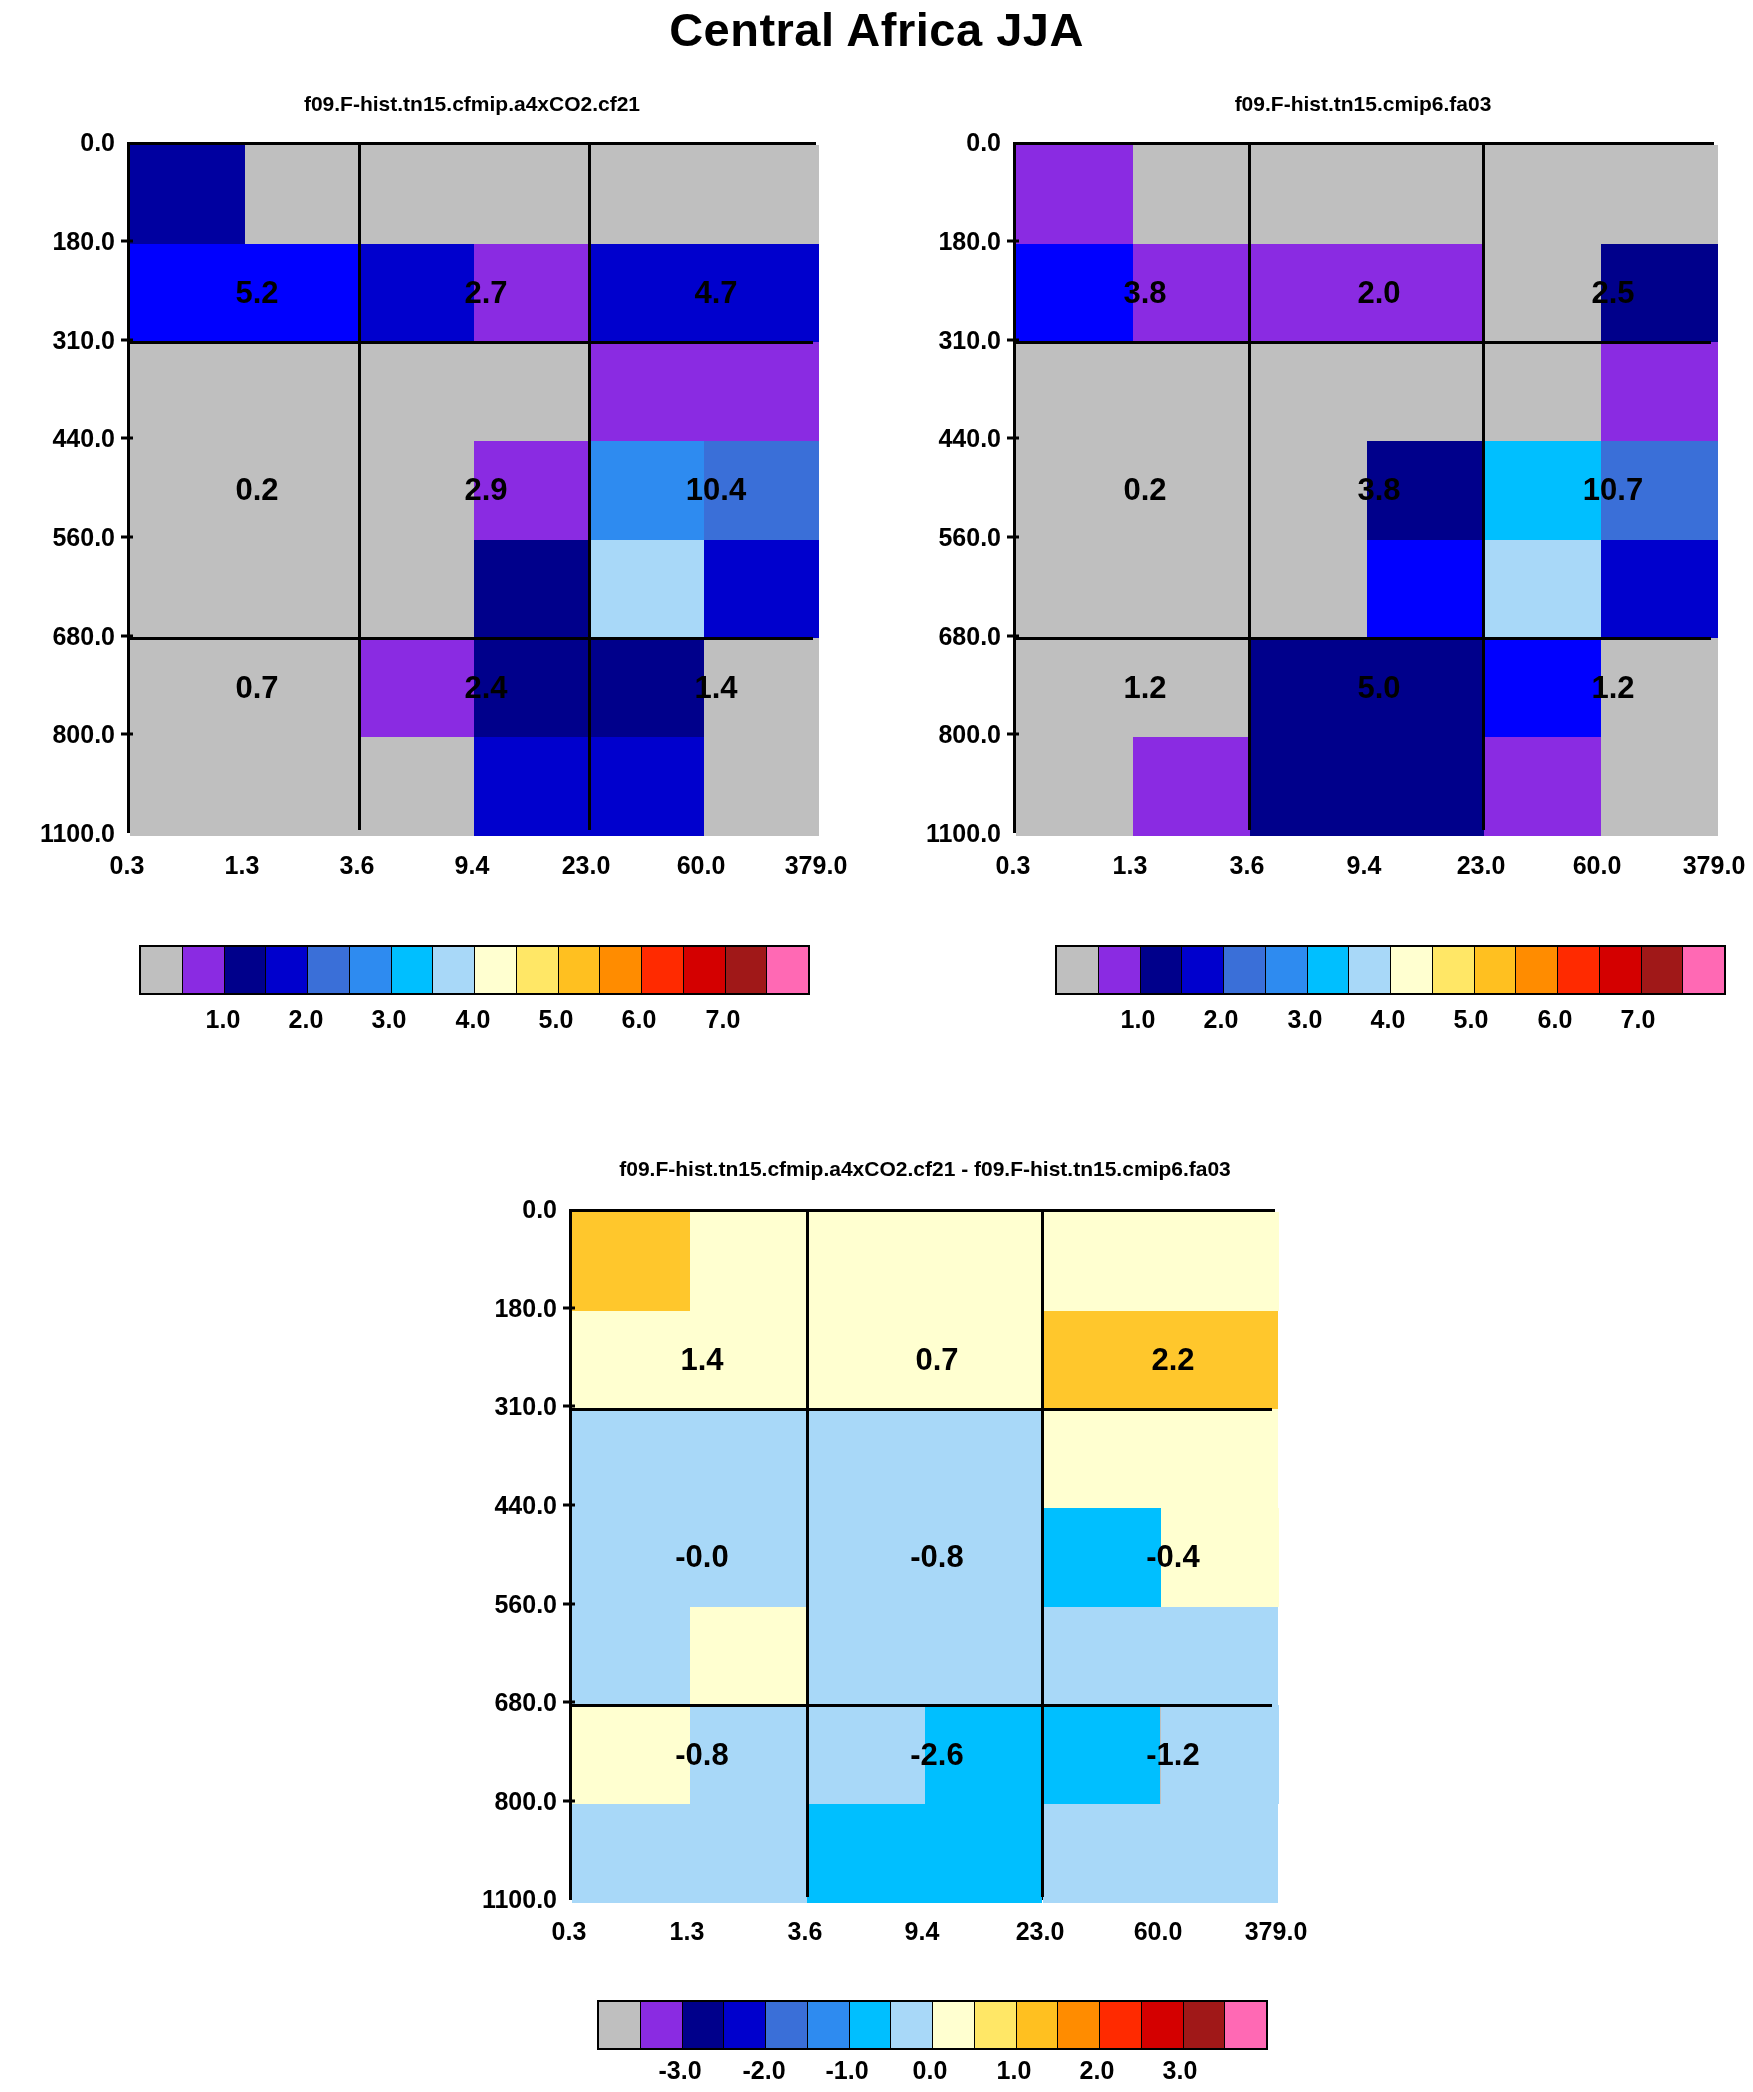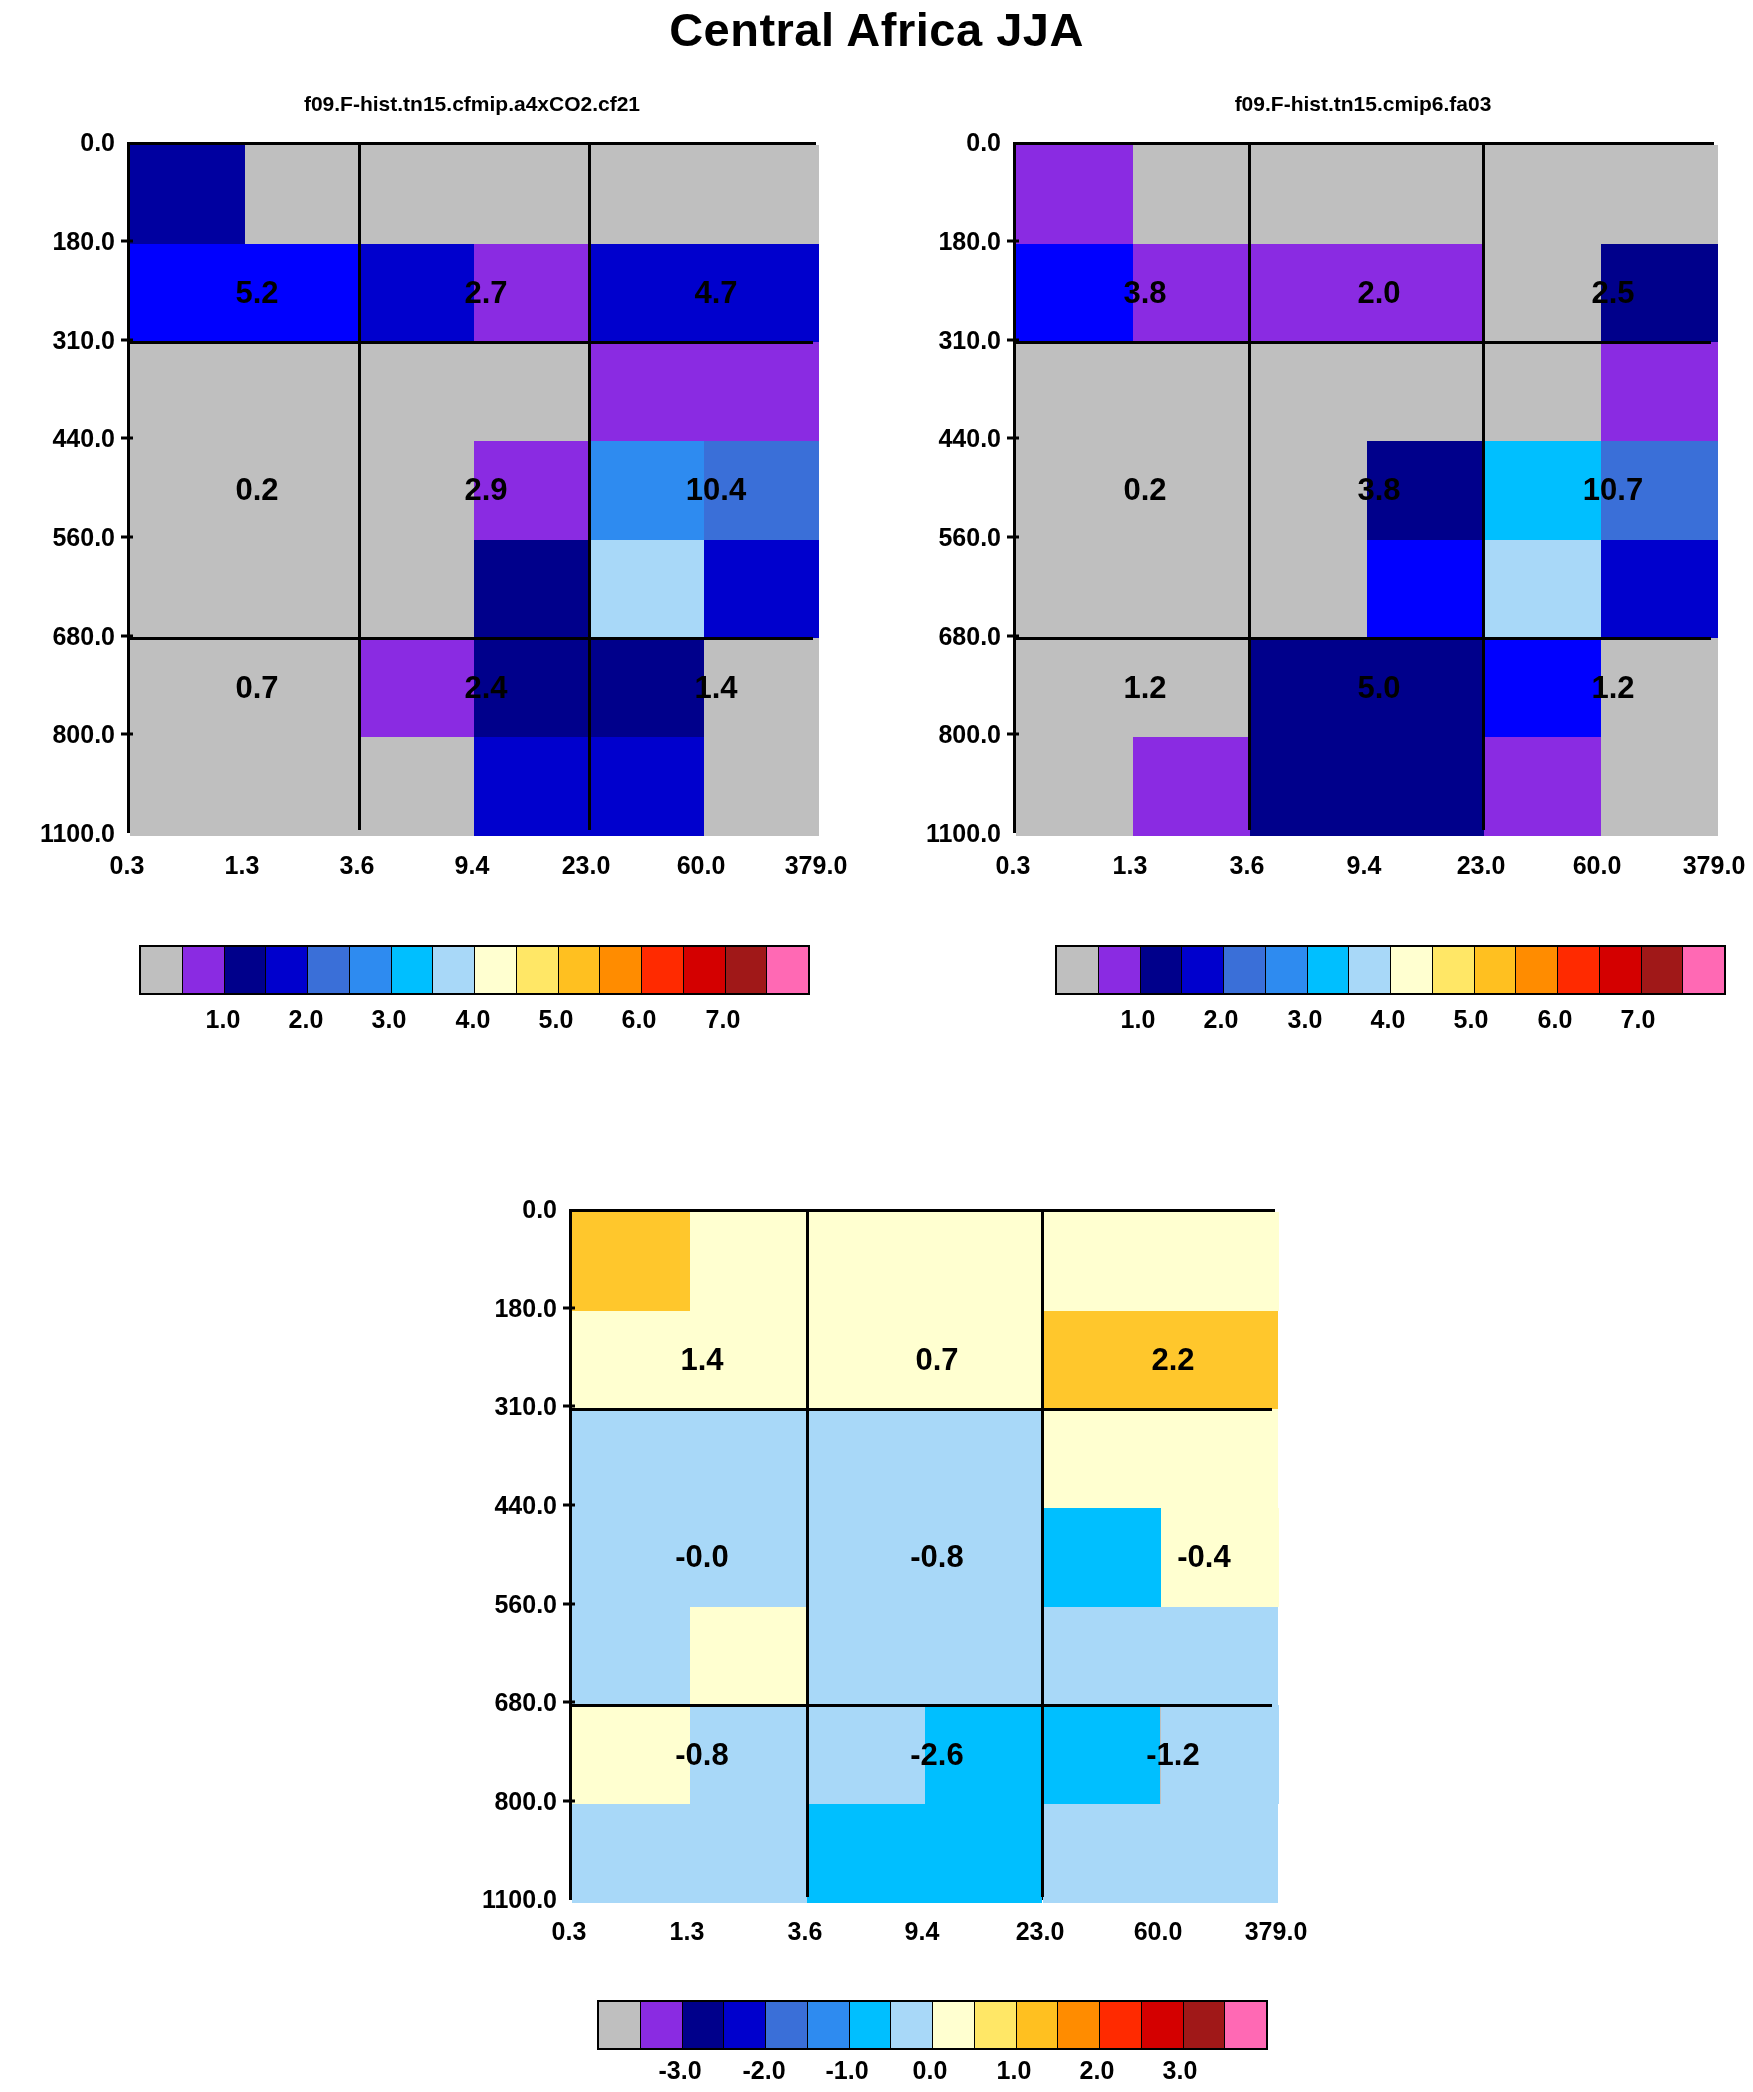--- a/index.html
+++ b/index.html
@@ -261,20 +261,21 @@
       </div>
       <div class="cbar-lab" style="left: 1138px; top: 1005px;">1.0</div>
       <div class="cbar-lab" style="left: 1221px; top: 1005px;">2.0</div>
       <div class="cbar-lab" style="left: 1305px; top: 1005px;">3.0</div>
       <div class="cbar-lab" style="left: 1388px; top: 1005px;">4.0</div>
       <div class="cbar-lab" style="left: 1471px; top: 1005px;">5.0</div>
       <div class="cbar-lab" style="left: 1555px; top: 1005px;">6.0</div>
       <div class="cbar-lab" style="left: 1638px; top: 1005px;">7.0</div>
     </div>
     <div class="panel" style="left: 0px; top: 0px; width: 1753px; height: 2092px; pointer-events: none;">
+      <div class="panel-title" style="left: 925px; top: 1157px;">f09.F-hist.tn15.cfmip.a4xCO2.cf21 - f09.F-hist.tn15.cmip6.fa03</div>
       <div class="plot" style="left: 569px; top: 1209px; width: 706px; height: 691px;">
         <div class="cell" style="left: 0px; top: 0px; width: 118px; height: 99px; background: rgb(255, 199, 44);"></div>
         <div class="cell" style="left: 118px; top: 0px; width: 589px; height: 99px; background: rgb(255, 255, 208);"></div>
         <div class="cell" style="left: 0px; top: 99px; width: 471px; height: 99px; background: rgb(255, 255, 208);"></div>
         <div class="cell" style="left: 471px; top: 99px; width: 235px; height: 99px; background: rgb(255, 199, 44);"></div>
         <div class="cell" style="left: 0px; top: 197px; width: 471px; height: 99px; background: rgb(168, 216, 248);"></div>
         <div class="cell" style="left: 471px; top: 197px; width: 235px; height: 99px; background: rgb(255, 255, 208);"></div>
         <div class="cell" style="left: 0px; top: 296px; width: 471px; height: 99px; background: rgb(168, 216, 248);"></div>
         <div class="cell" style="left: 471px; top: 296px; width: 118px; height: 99px; background: rgb(0, 191, 255);"></div>
         <div class="cell" style="left: 589px; top: 296px; width: 118px; height: 99px; background: rgb(255, 255, 208);"></div>
@@ -290,21 +291,21 @@
         <div class="cell" style="left: 471px; top: 592px; width: 235px; height: 99px; background: rgb(168, 216, 248);"></div>
         <div class="gridline-v" style="left: 234px;"></div>
         <div class="gridline-v" style="left: 469px;"></div>
         <div class="gridline-h" style="top: 196px;"></div>
         <div class="gridline-h" style="top: 492px;"></div>
         <div class="celltext" style="left: 118px; top: 148px;">1.4</div>
         <div class="celltext" style="left: 353px; top: 148px;">0.7</div>
         <div class="celltext" style="left: 589px; top: 148px;">2.2</div>
         <div class="celltext" style="left: 118px; top: 345px;">-0.0</div>
         <div class="celltext" style="left: 353px; top: 345px;">-0.8</div>
-        <div class="celltext" style="left: 620px; top: 345px;">-0.4</div>
+        <div class="celltext" style="left: 589px; top: 345px;">-0.4</div>
         <div class="celltext" style="left: 118px; top: 543px;">-0.8</div>
         <div class="celltext" style="left: 353px; top: 543px;">-2.6</div>
         <div class="celltext" style="left: 589px; top: 543px;">-1.2</div>
       </div>
       <div class="ytick" style="left: 450px; width: 107px; top: 1209px;">0.0</div>
       <div class="ytick" style="left: 450px; width: 107px; top: 1308px;">180.0</div>
       <div class="ytick-mark" style="left: 563px; top: 1308px;"></div>
       <div class="ytick" style="left: 450px; width: 107px; top: 1406px;">310.0</div>
       <div class="ytick-mark" style="left: 563px; top: 1406px;"></div>
       <div class="ytick" style="left: 450px; width: 107px; top: 1505px;">440.0</div>

